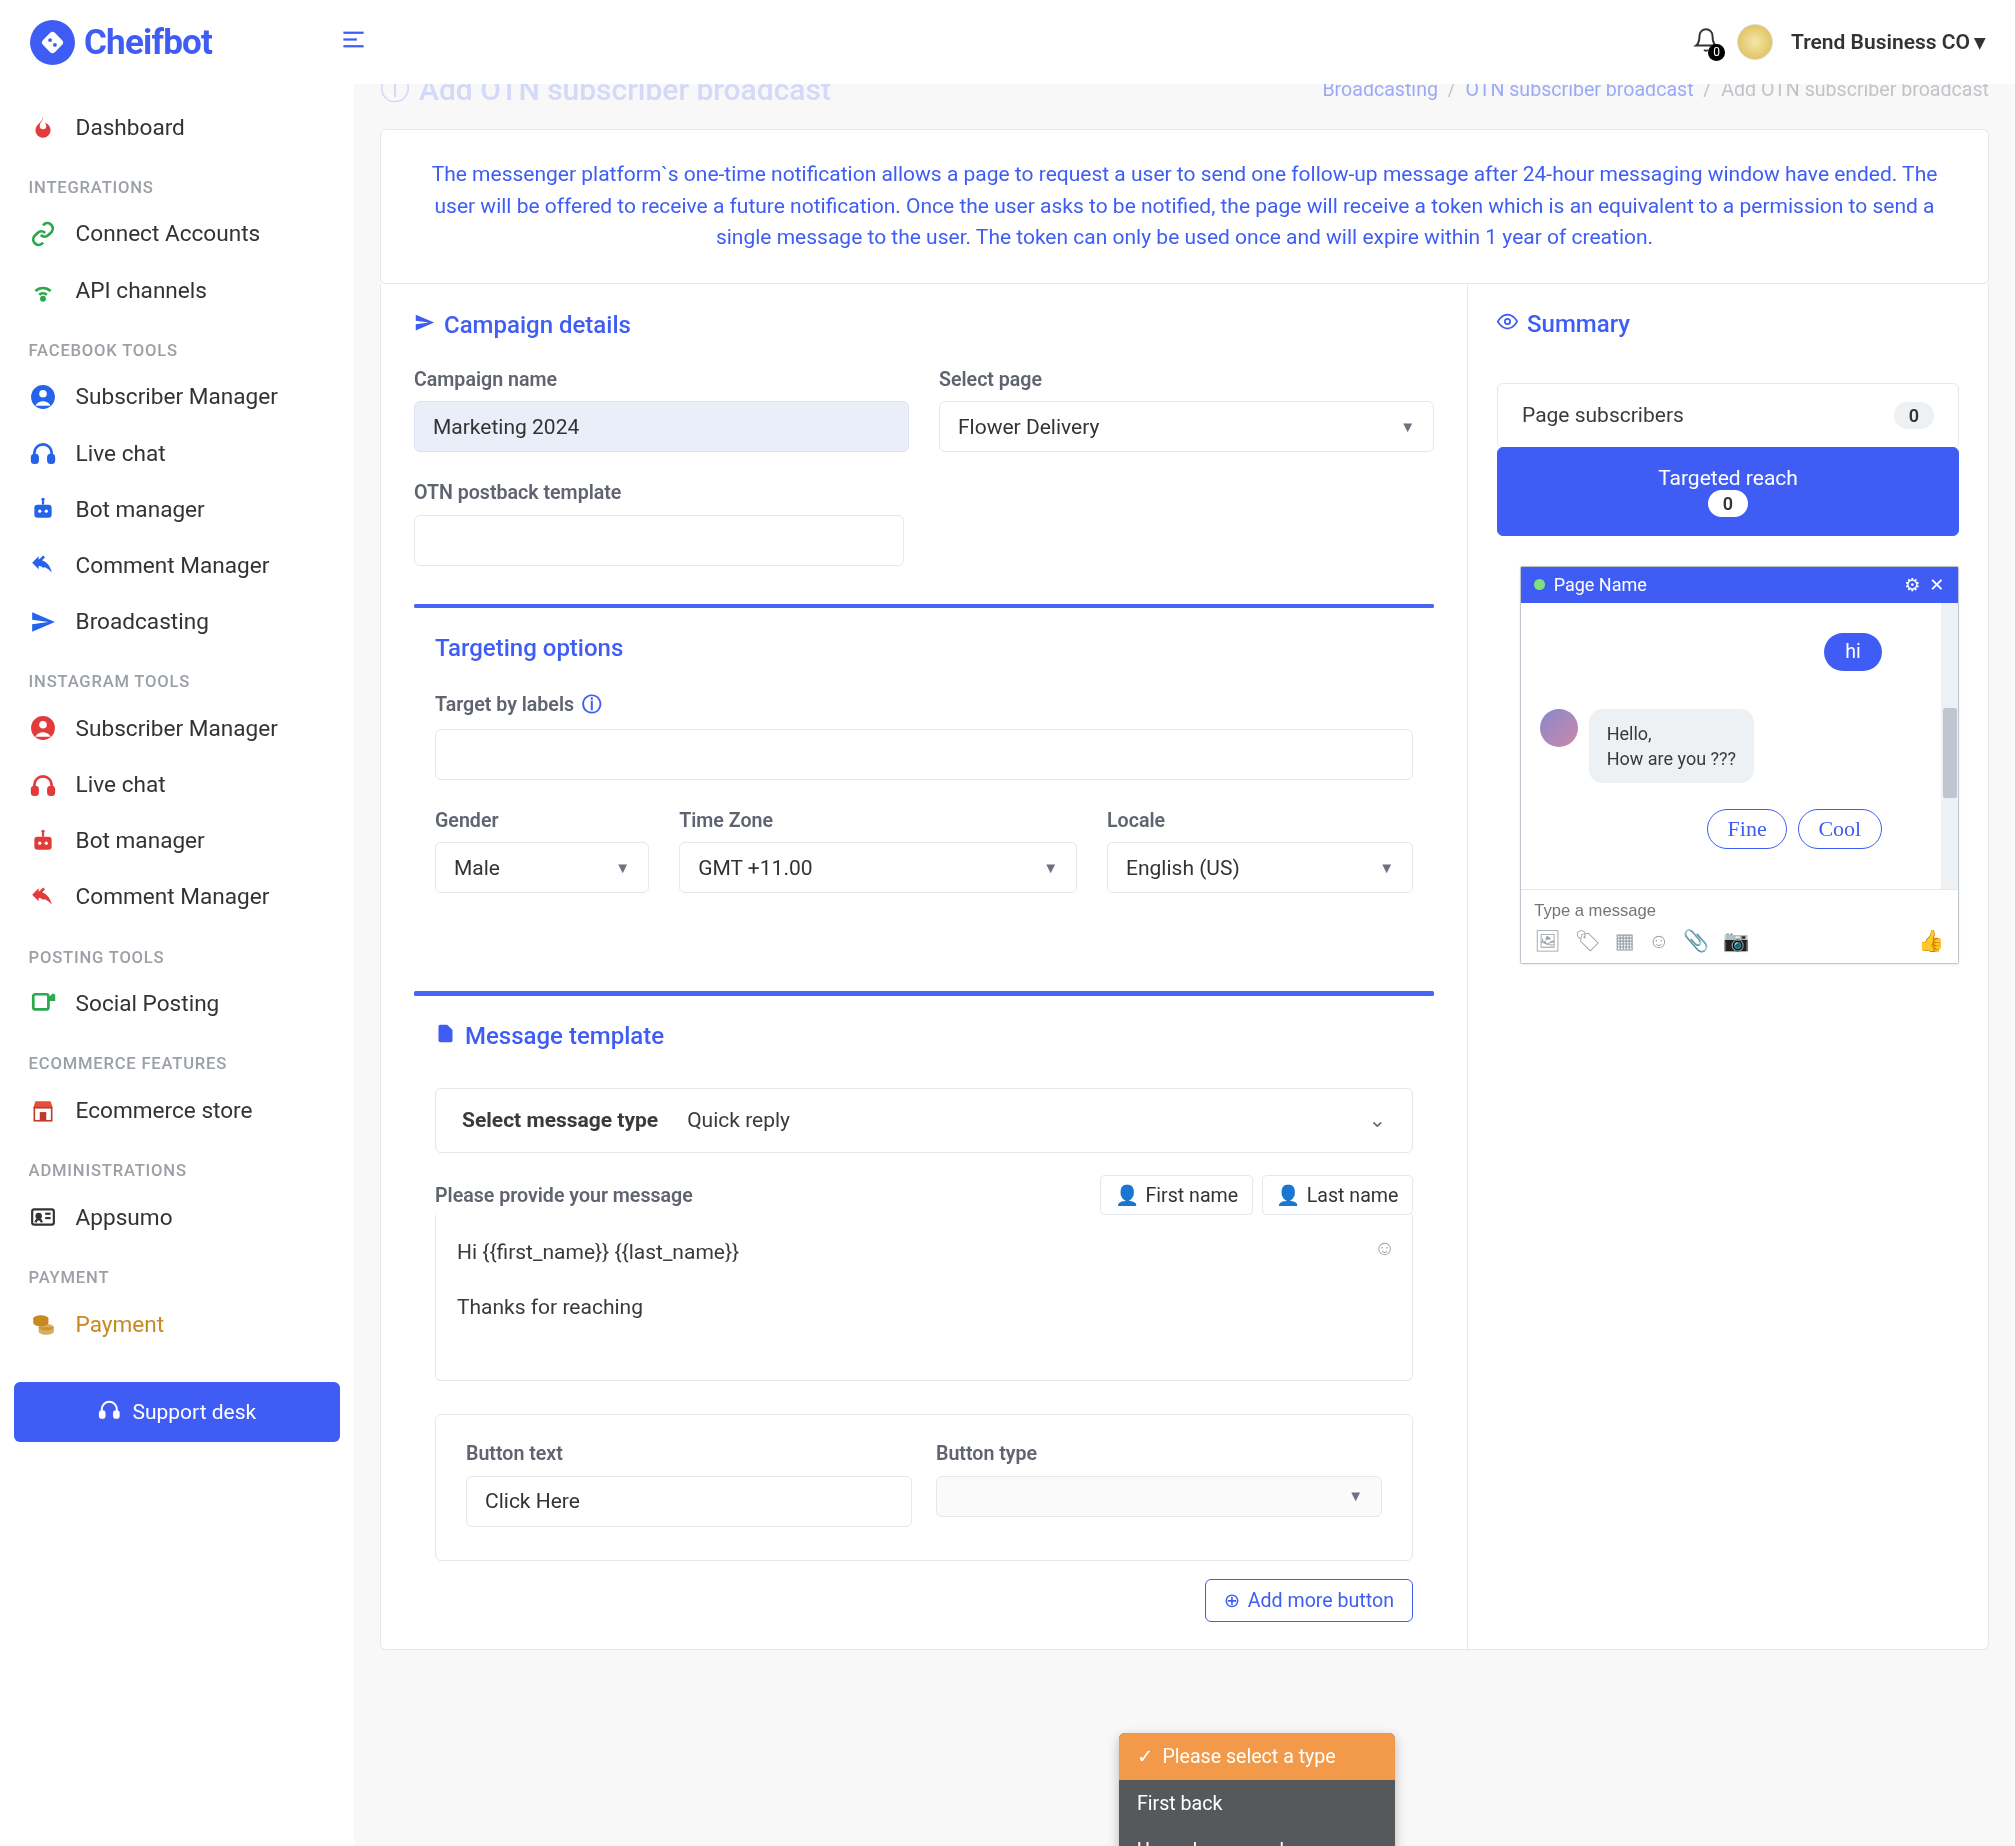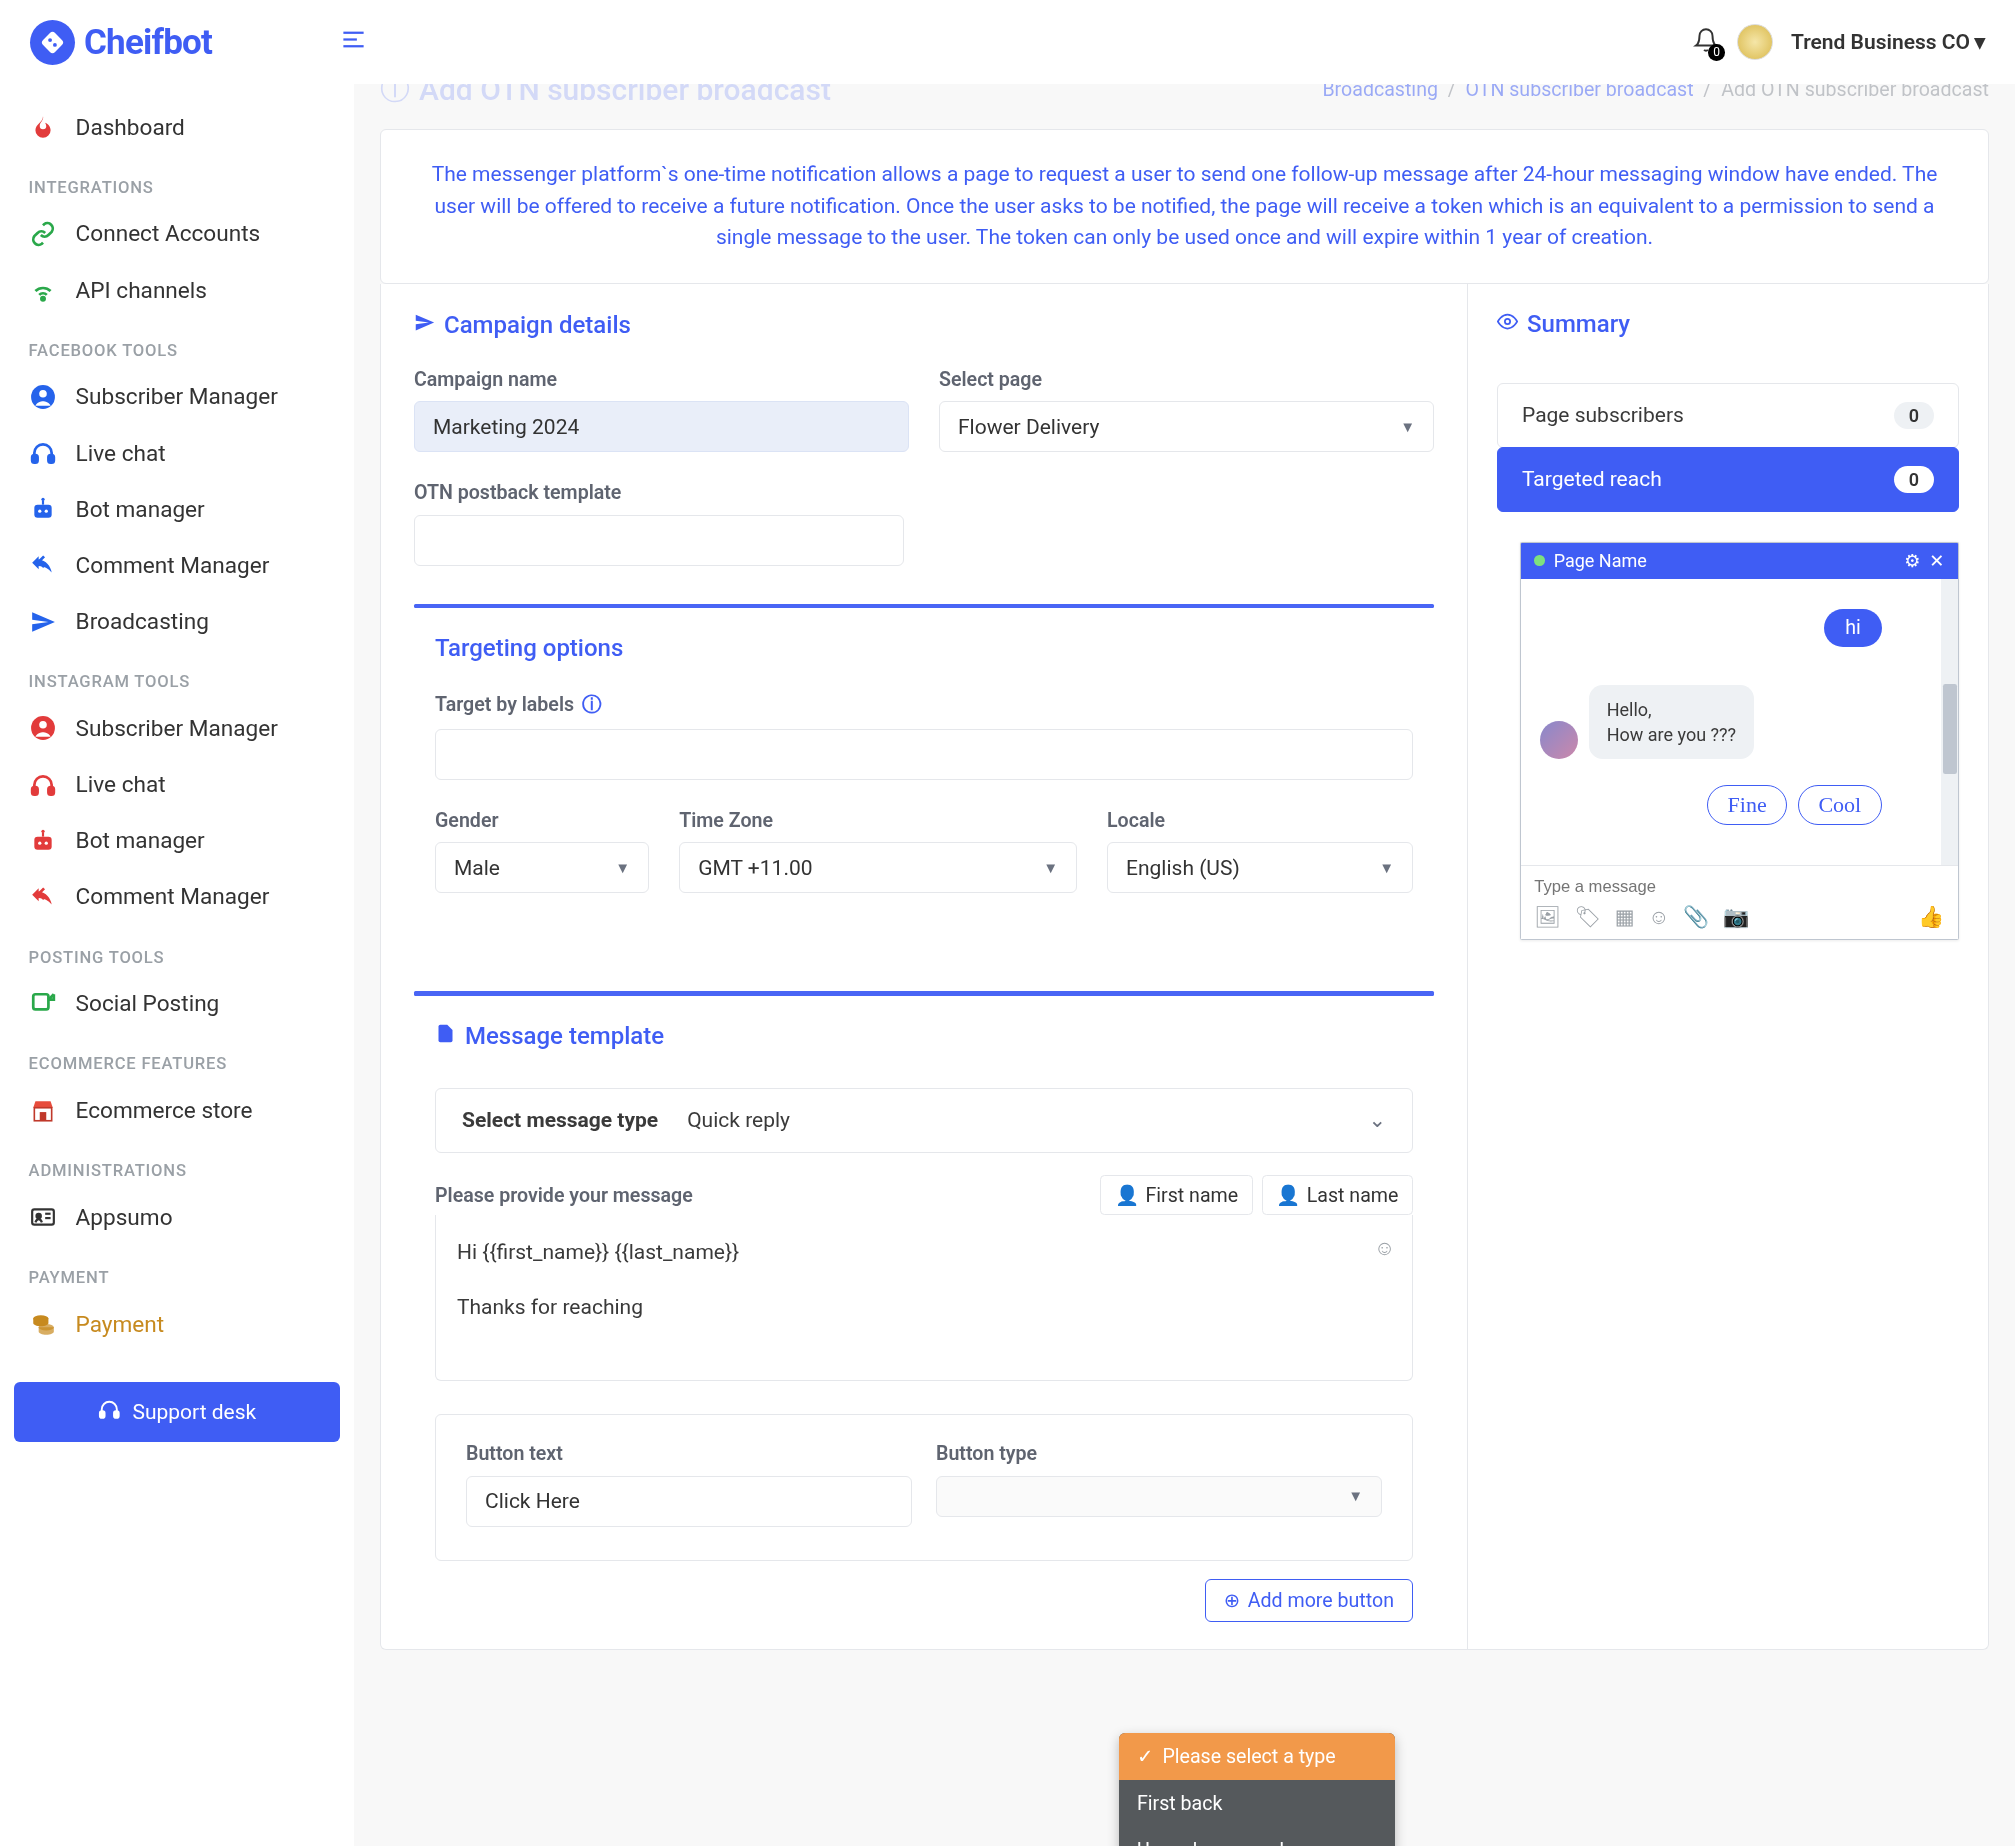--- a/index.html
+++ b/index.html
@@ -43,35 +43,35 @@
   .form-row { display:flex; gap:30px; margin-top:29px; }
   .form-group { flex:1; }
   .form-label { font-size:19.6px; color:#5f6470; font-weight:600; margin-bottom:10.5px; display:block; }
   .form-label .info { color:#3F5DF4; margin-left:3px; }
   .input, .select { width:100%; height:51px; border:0.8px solid #e5e7eb; border-radius:6px; padding: 0 18px; font-size:21px; background:#fff; display:flex; align-items:center; justify-content:space-between; color:#333;}
   .input.readonly { background:#e9eef9; border-color:#dbe3f5; }
   .select .caret { color:#6b7280; font-size:15px; }
   .divider { height:4.5px; background:#3F5DF4; margin: 38px 0 26px 0; border-radius:1.5px; opacity:0.95;}
   .summary-list { margin-top: 45px; }
   .summary-row { display:flex; align-items:center; justify-content:space-between; padding: 18px 24px; border:0.8px solid #e5e7eb; border-radius:6px; font-size:21px; }
-  .summary-row.highlight { background:#3F5DF4; color:#fff; border-color:#3F5DF4; margin-top:-0.8px;}
+  .summary-row.highlight { background:#3F5DF4; color:#fff; border-color:#3F5DF4; margin-top:-0.8px;flex-direction:column;}
   .summary-badge { background:#eef1f4; color:#333; border-radius:753px; padding:3px 15px; font-size:18px; font-weight:600; min-width:33px; text-align:center;}
   .summary-row.highlight .summary-badge { background:#fff; color:#333; }
   
   .chat-preview { margin-top: 30px; margin-left: 22.6px; border:0.8px solid #bfc6d0; border-radius:1.5px; background:#fff; overflow:hidden; box-shadow:0 0.8px 3px rgba(0,0,0,0.08);}
   .chat-head { background:#3F5DF4; color:#fff; display:flex; align-items:center; padding: 7.5px 13.6px; font-size:18px; gap:9px;}
   .chat-head .dot { width:10.5px; height:10.5px; border-radius:50%; background:#7ee07e; }
   .chat-head .sp { flex:1; }
   .chat-body { display:flex;gap:40px; }
   .chat-msgs { flex:1; padding: 30px 19.6px 15px 19.6px; min-height:286px; position:relative;}
   .scroll-stub { width:16.6px; background:#eef1f4; position:relative;}
   .scroll-thumb { position:absolute; left:1.5px; right:1.5px; top:105px; height:90px; background:#bfc6d0; border-radius:2.3px;}
   .bubble-right { background:#3F5DF4; color:#fff; border-radius:21px; padding:7.5px 21px; float:right; font-size:19.6px;}
   .clear { clear:both; }
-  .msg-in { display:flex; gap:10.5px; margin-top:38px; align-items:flex-end;}
+  .msg-in { display:flex; gap:10.5px; margin-top:38px; align-items:flex-start;}
   .msg-avatar { width:38px; height:38px; border-radius:50%; background:linear-gradient(135deg,#88c,#c8a); }
   .msg-bubble { background:#eef1f4; border-radius:13.6px; padding:12px 18px; font-size:18px; line-height:1.4; }
   .quick-replies { display:flex; gap:10.5px; justify-content:flex-end; margin-top:26px; }
   .qr { border:1.1px solid #3F5DF4; color:#3F5DF4; border-radius:753px; padding:6px 19.6px; font-size:22px;font-family:Liberation Serif, serif; }
   .chat-input-row { border-top:0.8px solid #e5e7eb; padding:7.5px 13.6px 10.5px 13.6px;}
   .chat-input-row input { border:none; width:100%; font-size:16.6px; color:#999; outline:none;}
   .chat-icons { display:flex; gap:13.6px; margin-top:7.5px; color:#9aa0a6; align-items:center;}
   .chat-icons .like { margin-left:auto; color:#3F5DF4;}
   
   

